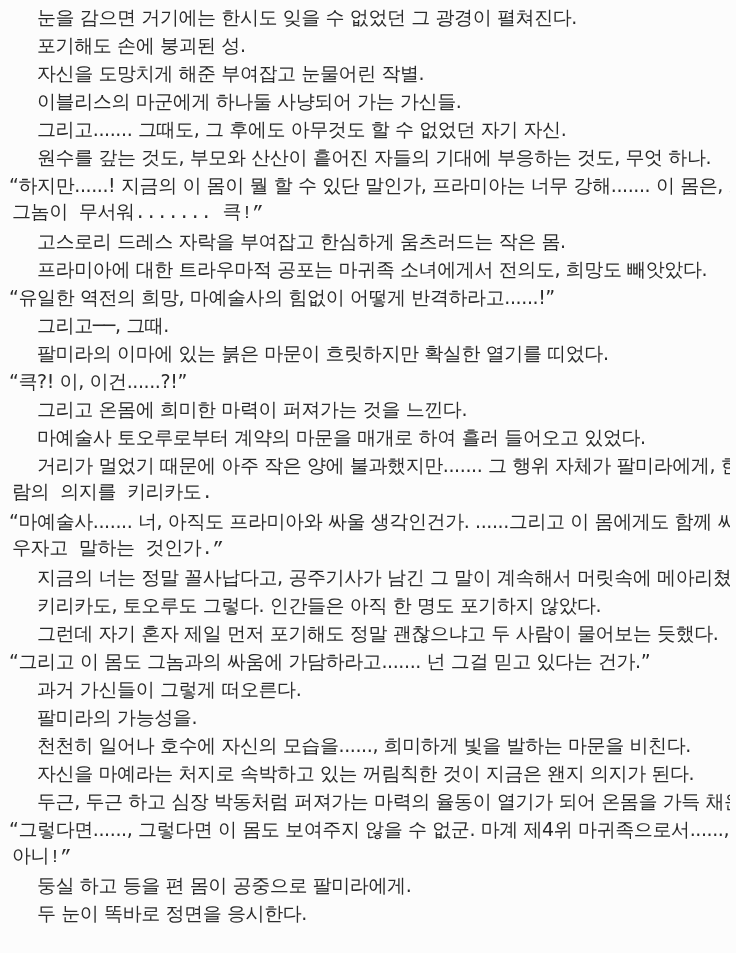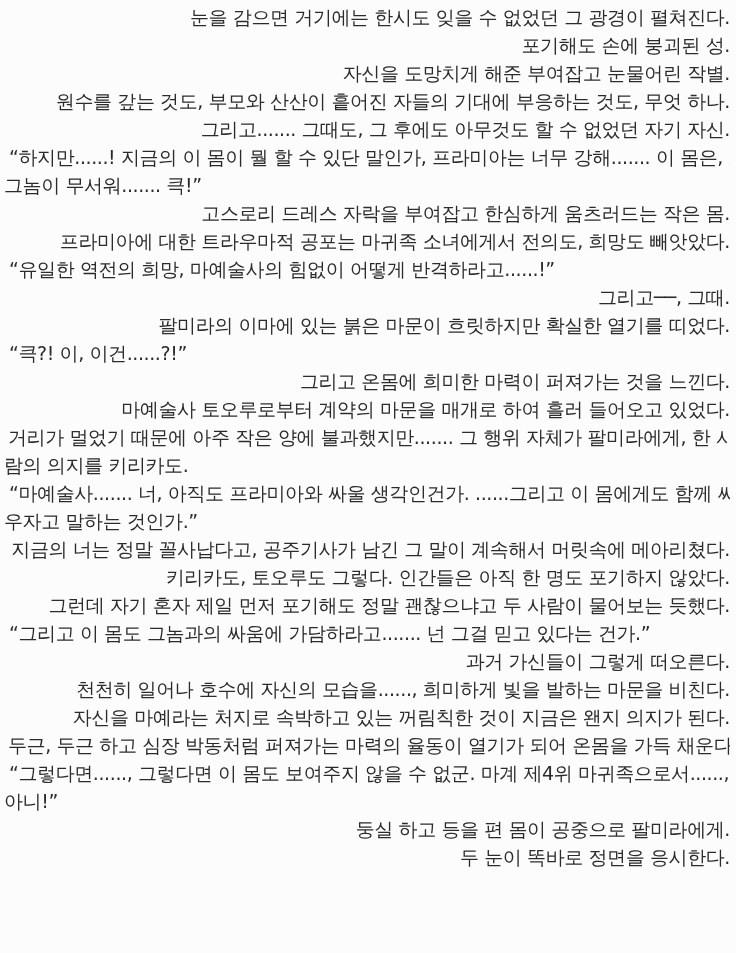--- a/index.html
+++ b/index.html
@@ -21,52 +21,54 @@
     color: #2b2b2b;
     font-size: 19px;
     line-height: 28px;
     letter-spacing: -0.4px;
   }
   .line {
     height: 28px;
     white-space: pre;
     overflow: hidden;
   }
-  .l-para  { padding-left: 8px; text-align: right; }  
+  .l-para  { padding-left: 37px; }  
   .l-quote { padding-left: 9px; }   
-  .l-flush { padding-left: 4px; }     
+  .l-flush { padding-left: 12px; font-family: Liberation Mono, monospace; }     
 </style>
 </head>
 <body style="background: rgb(252, 252, 252);">
 
 <div id="page" style="color: rgb(43, 43, 43);">
     <div class="line l-para">눈을 감으면 거기에는 한시도 잊을 수 없었던 그 광경이 펼쳐진다.</div>
     <div class="line l-para">포기해도 손에 붕괴된 성.</div>
     <div class="line l-para">자신을 도망치게 해준 부여잡고 눈물어린 작별.</div>
+    <div class="line l-para">이블리스의 마군에게 하나둘 사냥되어 가는 가신들.</div>
+    <div class="line l-para">그리고....... 그때도, 그 후에도 아무것도 할 수 없었던 자기 자신.</div>
     <div class="line l-para">원수를 갚는 것도, 부모와 산산이 흩어진 자들의 기대에 부응하는 것도, 무엇 하나.</div>
-    <div class="line l-para">그리고....... 그때도, 그 후에도 아무것도 할 수 없었던 자기 자신.</div>
     <div class="line l-quote">“하지만......! 지금의 이 몸이 뭘 할 수 있단 말인가, 프라미아는 너무 강해....... 이 몸은, 그,</div>
     <div class="line l-flush">그놈이 무서워....... 큭!”</div>
     <div class="line l-para">고스로리 드레스 자락을 부여잡고 한심하게 움츠러드는 작은 몸.</div>
     <div class="line l-para">프라미아에 대한 트라우마적 공포는 마귀족 소녀에게서 전의도, 희망도 빼앗았다.</div>
     <div class="line l-quote">“유일한 역전의 희망, 마예술사의 힘없이 어떻게 반격하라고......!”</div>
     <div class="line l-para">그리고──, 그때.</div>
     <div class="line l-para">팔미라의 이마에 있는 붉은 마문이 흐릿하지만 확실한 열기를 띠었다.</div>
     <div class="line l-quote">“큭?! 이, 이건......?!”</div>
     <div class="line l-para">그리고 온몸에 희미한 마력이 퍼져가는 것을 느낀다.</div>
     <div class="line l-para">마예술사 토오루로부터 계약의 마문을 매개로 하여 흘러 들어오고 있었다.</div>
     <div class="line l-para">거리가 멀었기 때문에 아주 작은 양에 불과했지만....... 그 행위 자체가 팔미라에게, 한 사</div>
     <div class="line l-flush">람의 의지를 키리카도.</div>
     <div class="line l-quote">“마예술사....... 너, 아직도 프라미아와 싸울 생각인건가. ......그리고 이 몸에게도 함께 싸</div>
     <div class="line l-flush">우자고 말하는 것인가.”</div>
     <div class="line l-para">지금의 너는 정말 꼴사납다고, 공주기사가 남긴 그 말이 계속해서 머릿속에 메아리쳤다.</div>
     <div class="line l-para">키리카도, 토오루도 그렇다. 인간들은 아직 한 명도 포기하지 않았다.</div>
     <div class="line l-para">그런데 자기 혼자 제일 먼저 포기해도 정말 괜찮으냐고 두 사람이 물어보는 듯했다.</div>
     <div class="line l-quote">“그리고 이 몸도 그놈과의 싸움에 가담하라고....... 넌 그걸 믿고 있다는 건가.”</div>
     <div class="line l-para">과거 가신들이 그렇게 떠오른다.</div>
+    <div class="line l-para">팔미라의 가능성을.</div>
     <div class="line l-para">천천히 일어나 호수에 자신의 모습을......, 희미하게 빛을 발하는 마문을 비친다.</div>
     <div class="line l-para">자신을 마예라는 처지로 속박하고 있는 꺼림칙한 것이 지금은 왠지 의지가 된다.</div>
     <div class="line l-para">두근, 두근 하고 심장 박동처럼 퍼져가는 마력의 율동이 열기가 되어 온몸을 가득 채운다.</div>
     <div class="line l-quote">“그렇다면......, 그렇다면 이 몸도 보여주지 않을 수 없군. 마계 제4위 마귀족으로서......,</div>
     <div class="line l-flush">아니!”</div>
     <div class="line l-para">둥실 하고 등을 편 몸이 공중으로 팔미라에게.</div>
     <div class="line l-para">두 눈이 똑바로 정면을 응시한다.</div>
   </div>
 
 </body></html>

